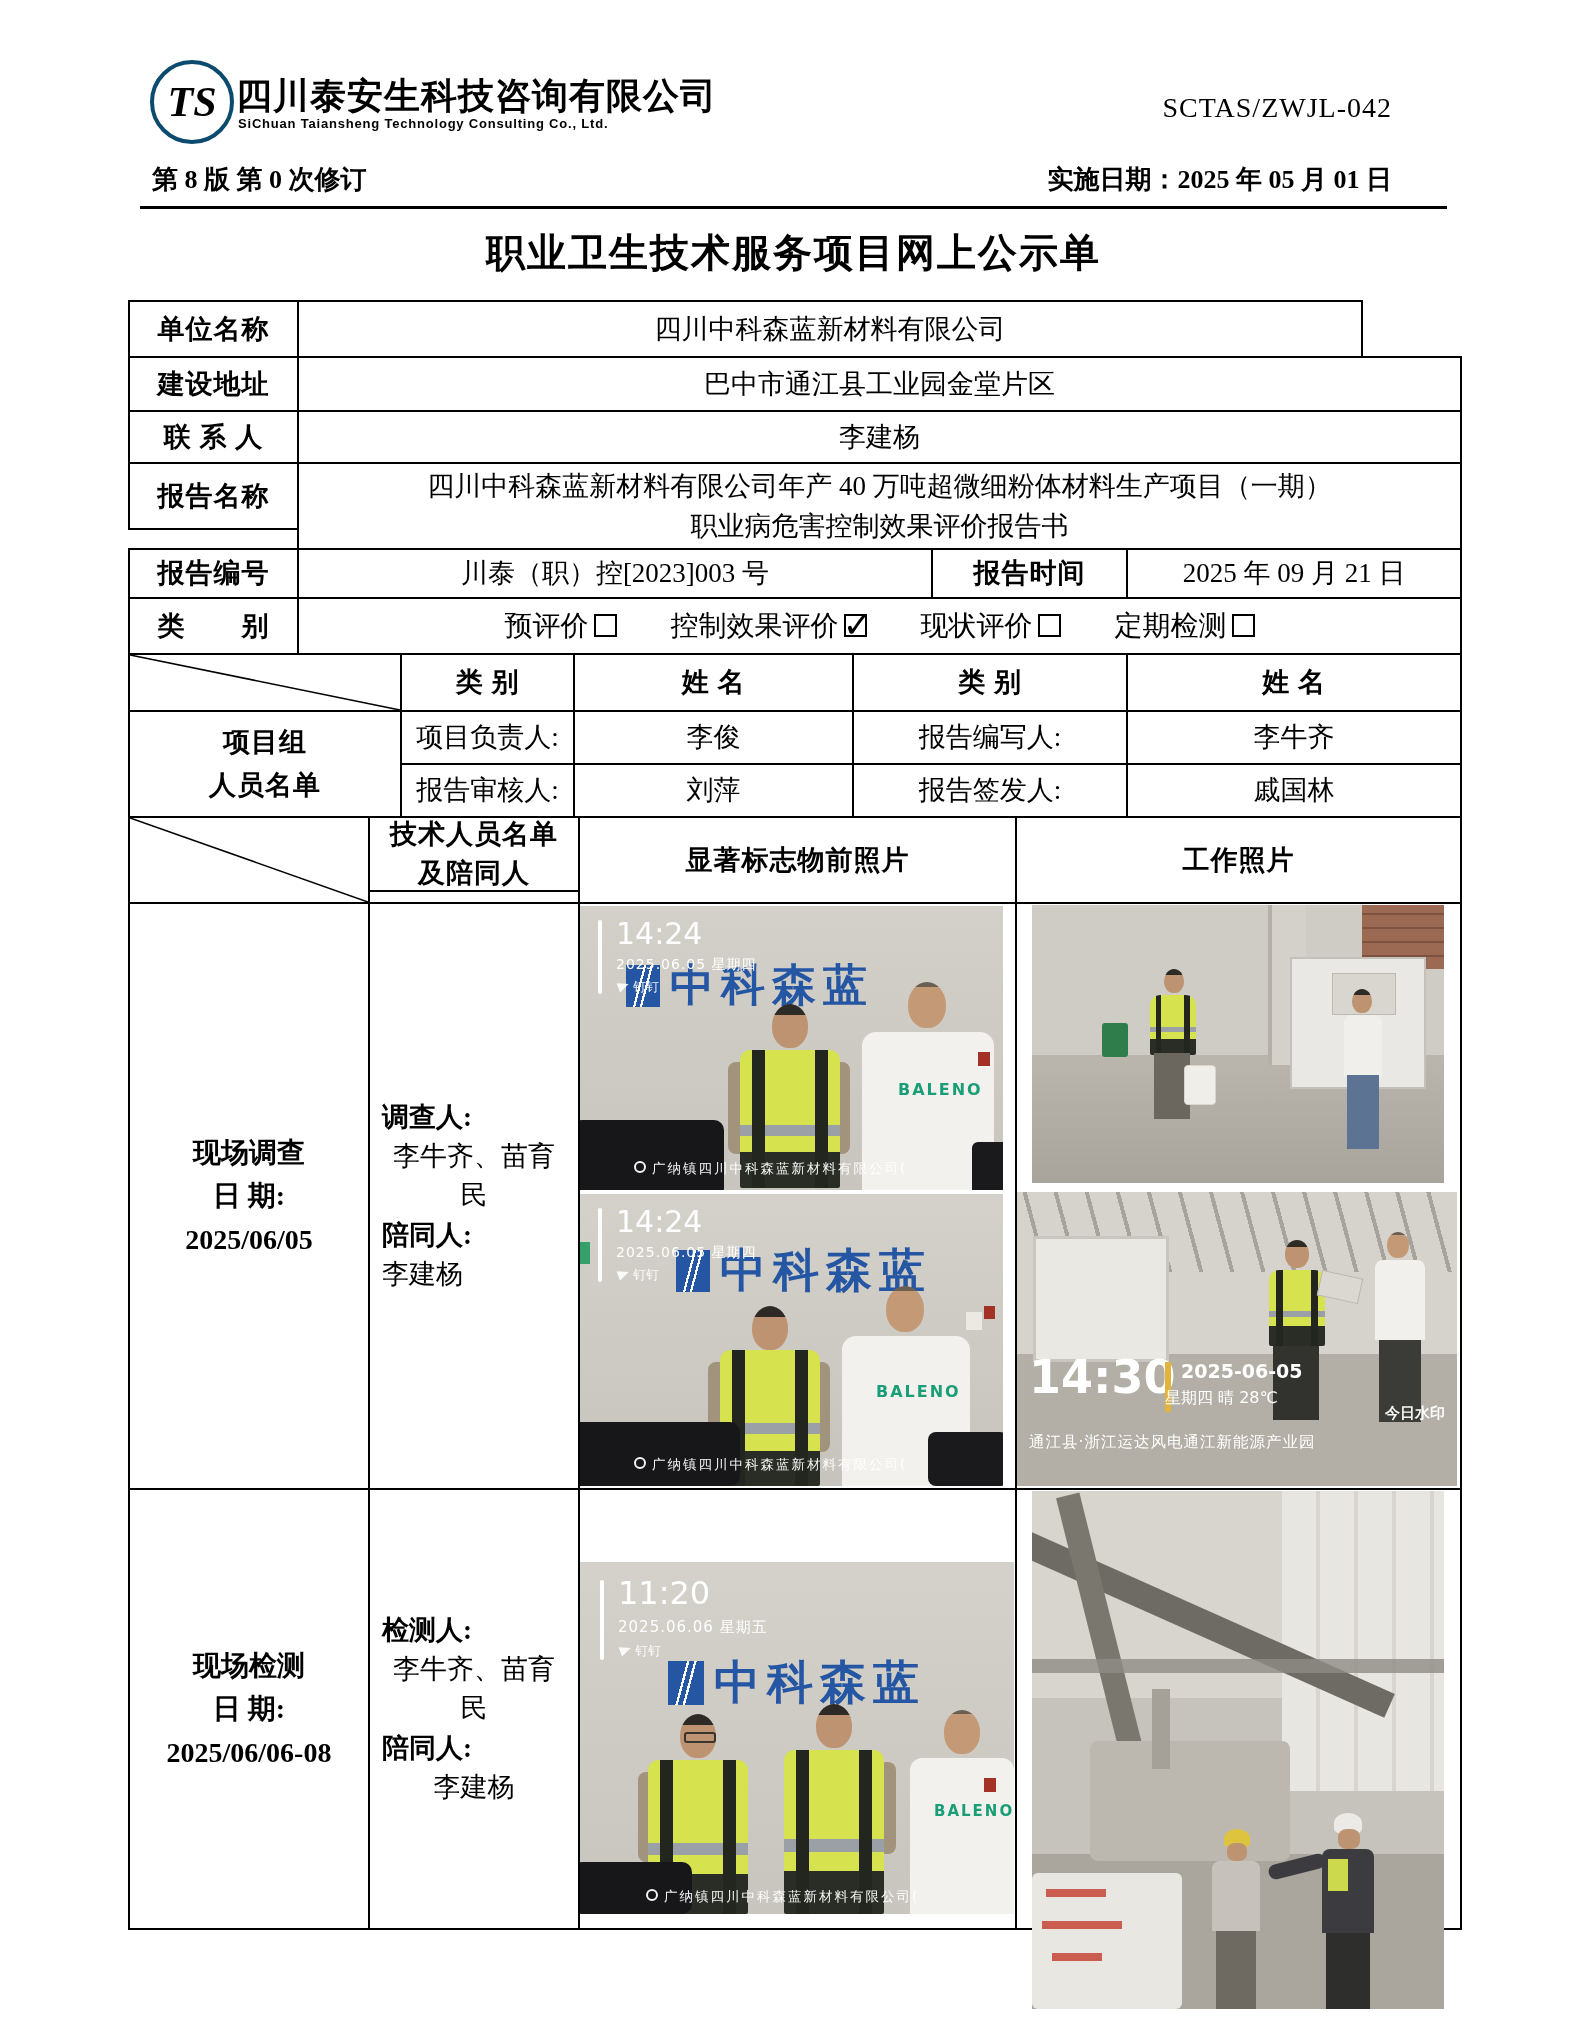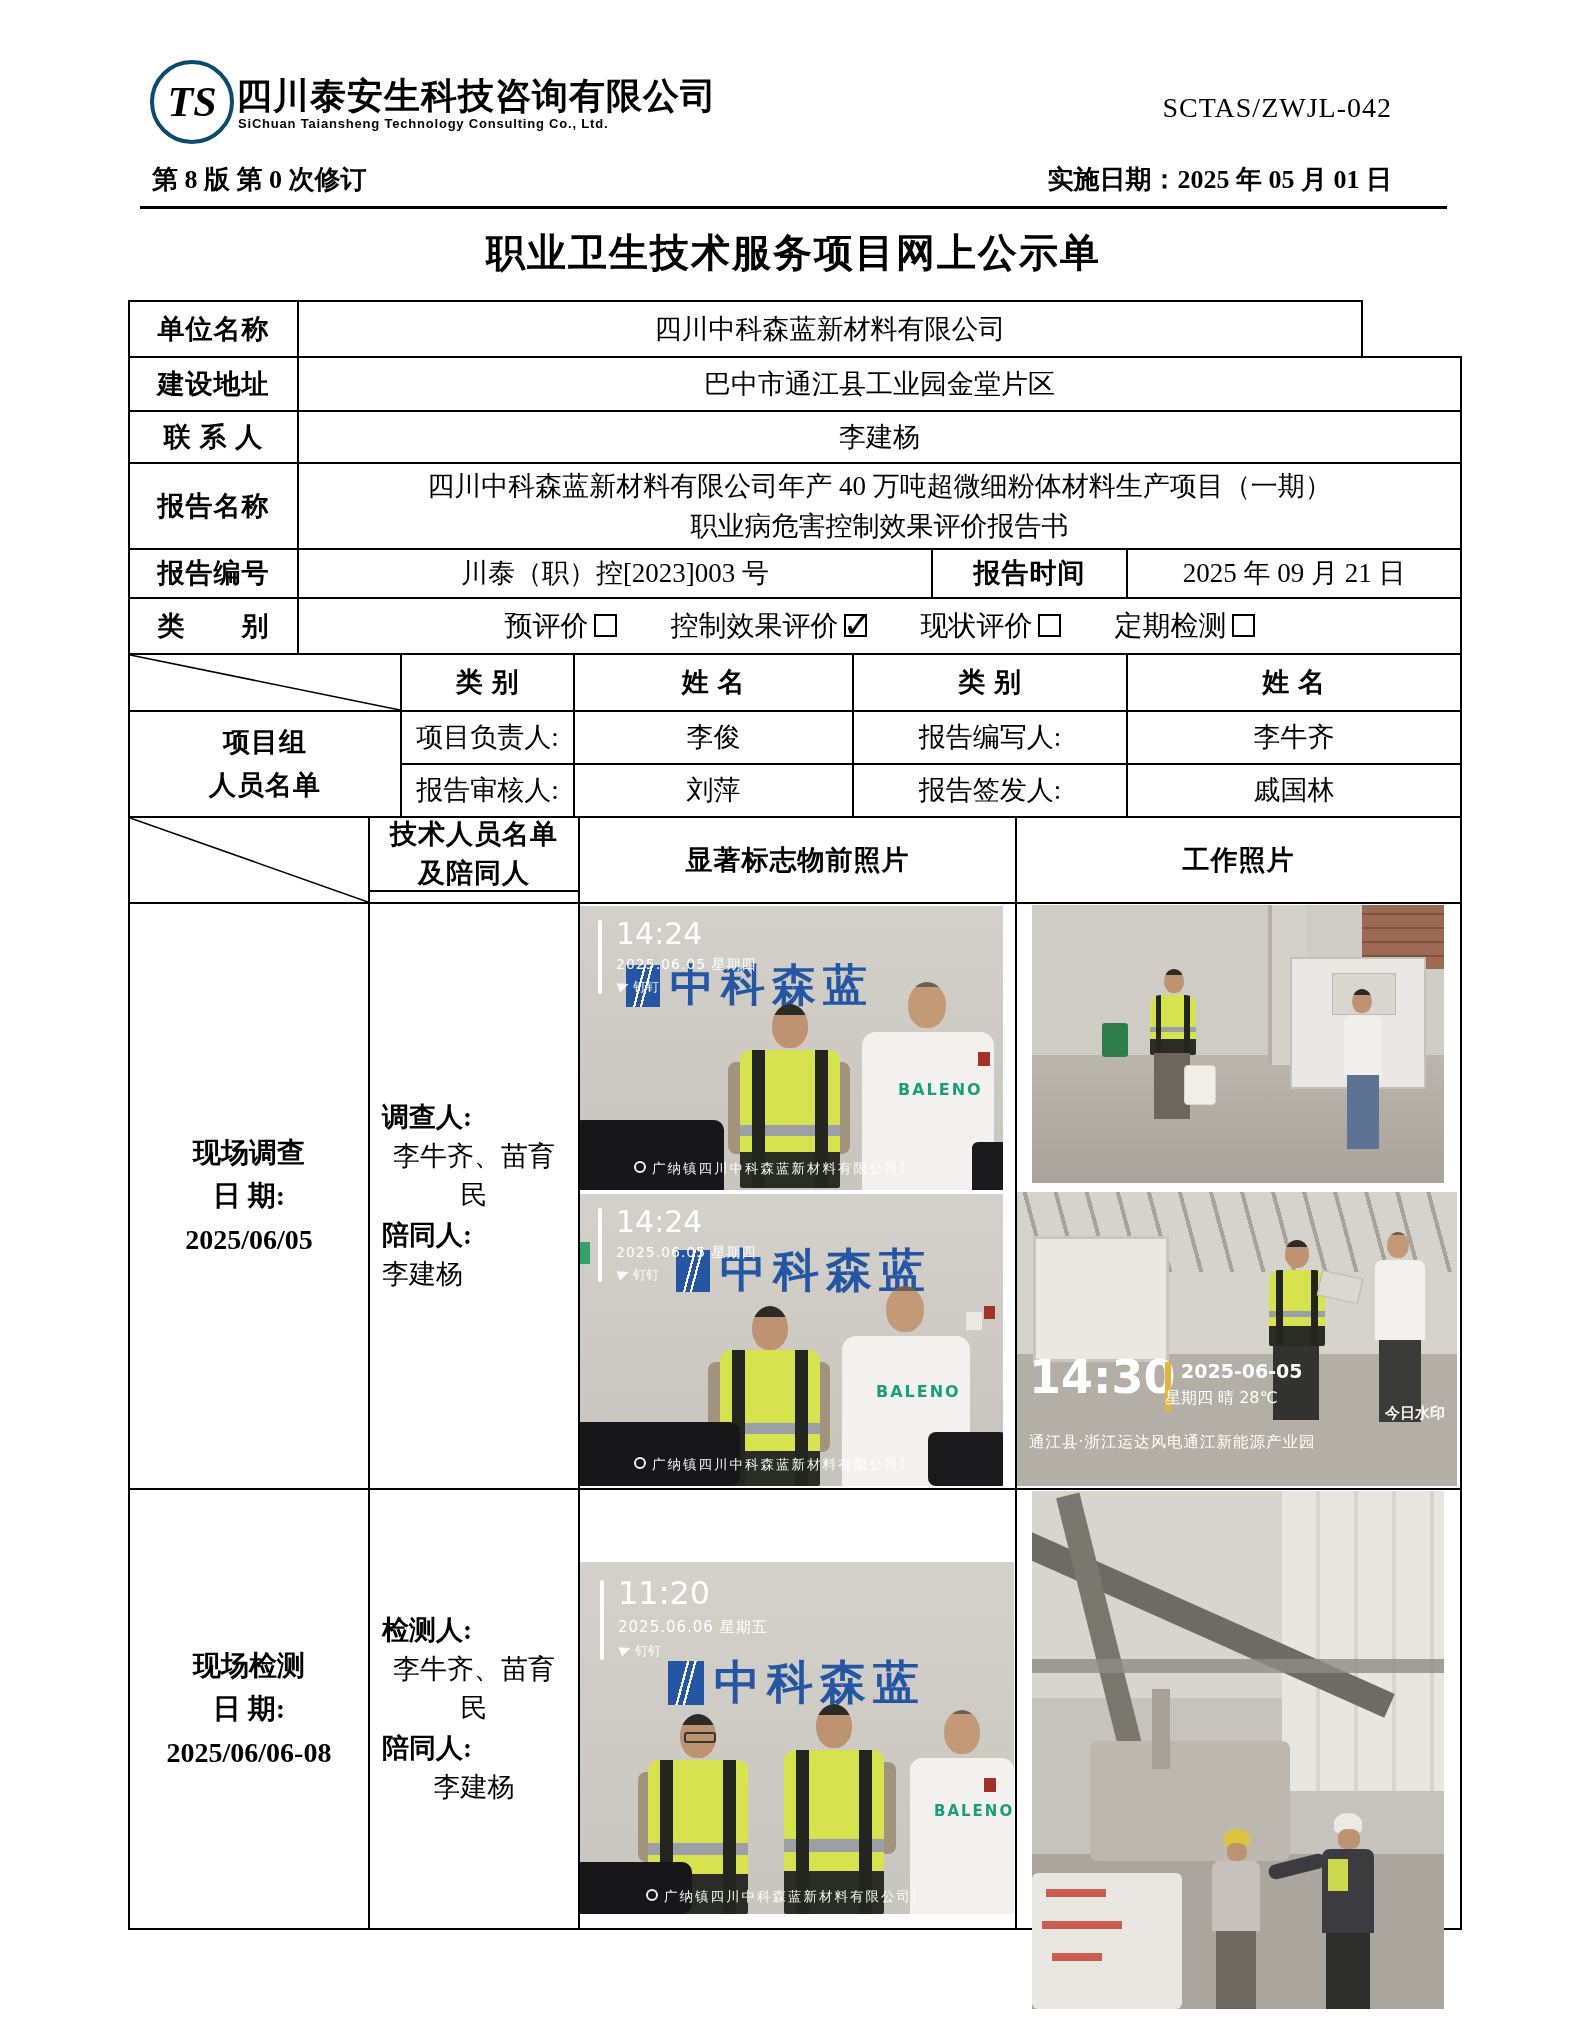--- a/index.html
+++ b/index.html
@@ -69,21 +69,21 @@
 
   <div class="cell lbl" style="left:128px;top:300px;width:171px;height:58px;">单位名称</div>
   <div class="cell" style="left:297px;top:300px;width:1066px;height:58px;">四川中科森蓝新材料有限公司</div>
 
   <div class="cell lbl" style="left:128px;top:356px;width:171px;height:56px;">建设地址</div>
   <div class="cell" style="left:297px;top:356px;width:1165px;height:56px;">巴中市通江县工业园金堂片区</div>
 
   <div class="cell lbl" style="left:128px;top:410px;width:171px;height:54px;">联 系 人</div>
   <div class="cell" style="left:297px;top:410px;width:1165px;height:54px;">李建杨</div>
 
-  <div class="cell lbl" style="left:128px;top:462px;width:171px;height:88px;">报告名称</div>
+  <div class="cell lbl" style="left:128px;top:462px;width:171px;height:68px;">报告名称</div>
   <div class="cell" style="left:297px;top:462px;width:1165px;height:88px;">
     <div class="vstack" style="line-height:1.5;">
       <div>四川中科森蓝新材料有限公司年产 40 万吨超微细粉体材料生产项目（一期）</div>
       <div>职业病危害控制效果评价报告书</div>
     </div>
   </div>
 
   <div class="cell lbl" style="left:128px;top:548px;width:171px;height:51px;">报告编号</div>
   <div class="cell" style="left:297px;top:548px;width:636px;height:51px;">川泰（职）控[2023]003 号</div>
   <div class="cell lbl" style="left:931px;top:548px;width:197px;height:51px;">报告时间</div>

